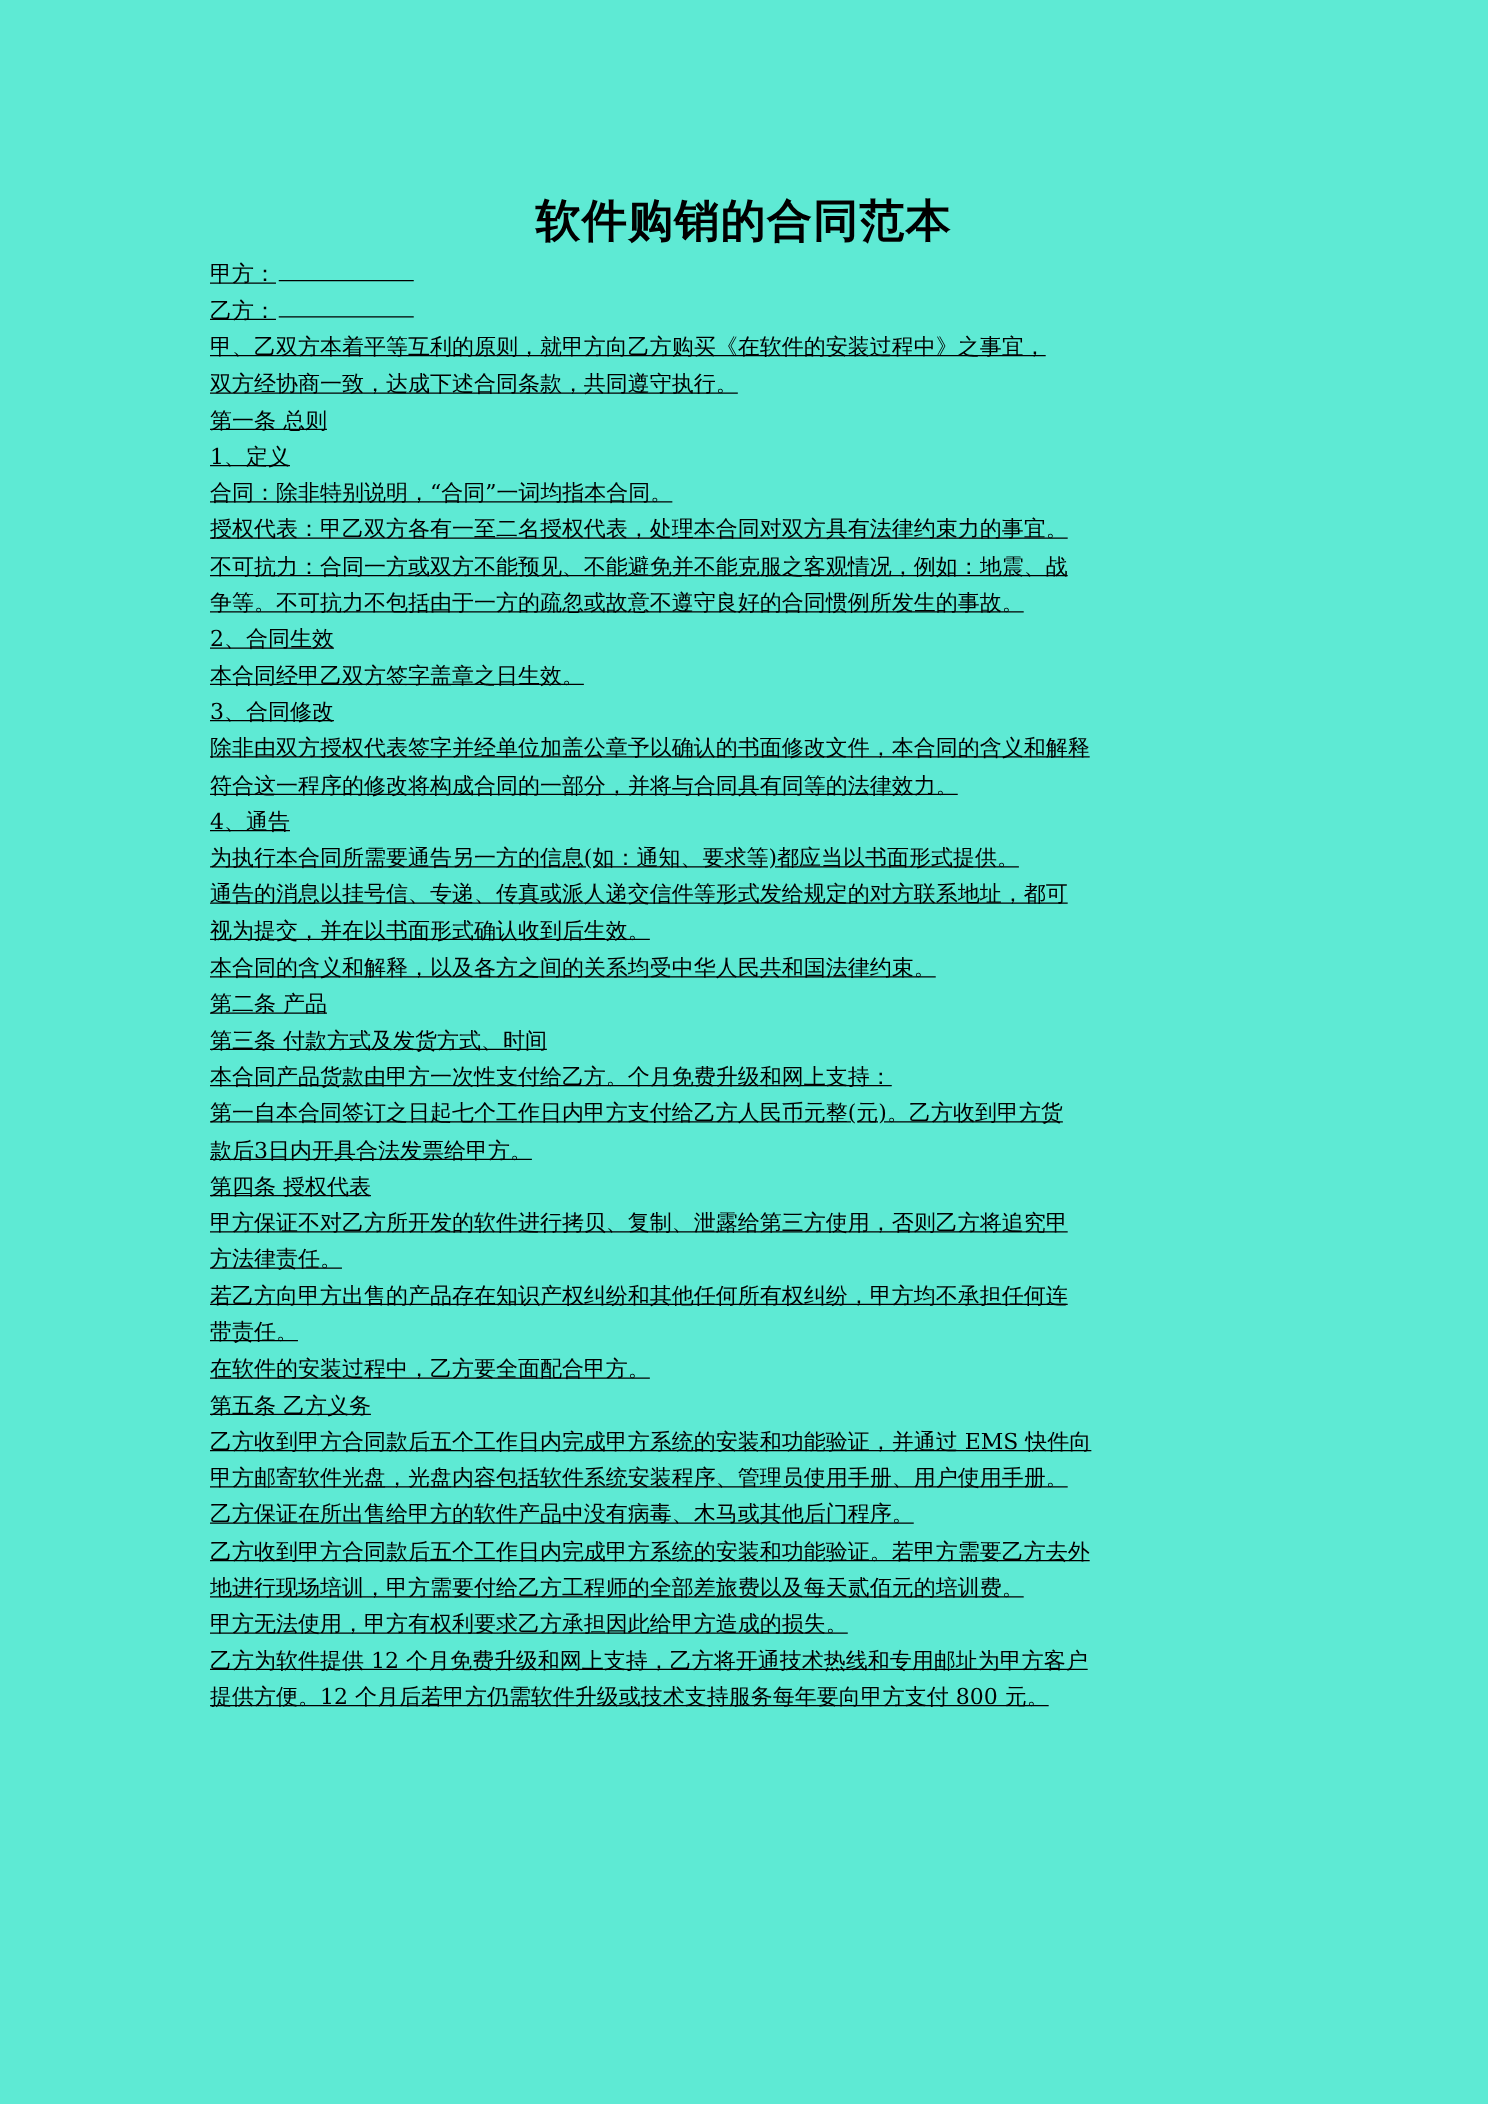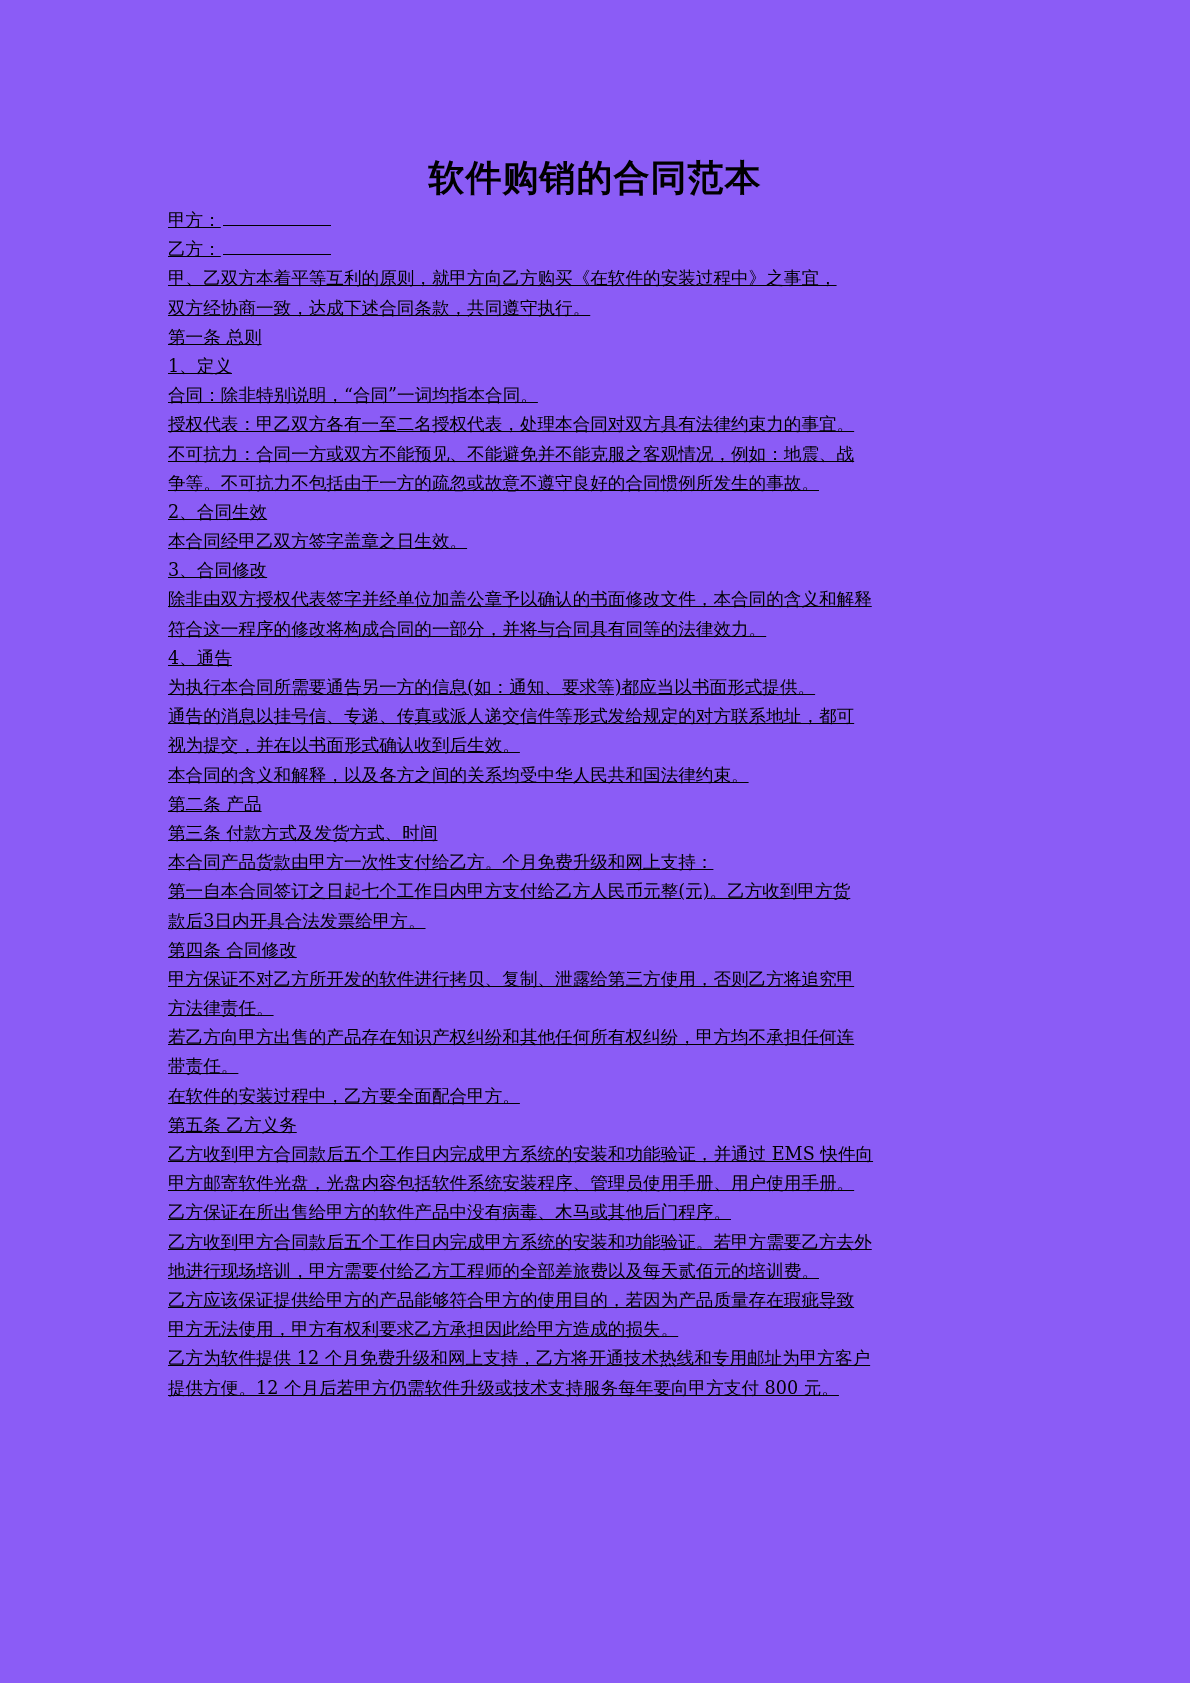--- a/index.html
+++ b/index.html
@@ -14,21 +14,21 @@
       overflow: hidden;
       font-family: "DejaVu Serif", "Liberation Serif", serif;
       color: #000000;
     }
     .page {
       position: absolute;
       left: 0;
       top: 0;
       width: 1190px;
       height: 1683px;
-      background: #8b5cf6;
+      background: #5eead4;
     }
     .title {
       position: absolute;
       left: 0;
       width: 1190px;
       top: 152px;
       text-align: center;
       font-family: "DejaVu Sans", "Liberation Sans", sans-serif;
       font-weight: bold;
       font-size: 36px;
@@ -90,30 +90,29 @@
     <div class="line">4、通告</div>
     <div class="line">为执行本合同所需要通告另一方的信息(如：通知、要求等)都应当以书面形式提供。</div>
     <div class="line">通告的消息以挂号信、专递、传真或派人递交信件等形式发给规定的对方联系地址，都可</div>
     <div class="line">视为提交，并在以书面形式确认收到后生效。</div>
     <div class="line">本合同的含义和解释，以及各方之间的关系均受中华人民共和国法律约束。</div>
     <div class="line">第二条 产品</div>
     <div class="line">第三条 付款方式及发货方式、时间</div>
     <div class="line">本合同产品货款由甲方一次性支付给乙方。个月免费升级和网上支持：</div>
     <div class="line">第一自本合同签订之日起七个工作日内甲方支付给乙方人民币元整(元)。乙方收到甲方货</div>
     <div class="line">款后3日内开具合法发票给甲方。</div>
-    <div class="line">第四条 合同修改</div>
+    <div class="line">第四条 授权代表</div>
     <div class="line">甲方保证不对乙方所开发的软件进行拷贝、复制、泄露给第三方使用，否则乙方将追究甲</div>
     <div class="line">方法律责任。</div>
     <div class="line">若乙方向甲方出售的产品存在知识产权纠纷和其他任何所有权纠纷，甲方均不承担任何连</div>
     <div class="line">带责任。</div>
     <div class="line">在软件的安装过程中，乙方要全面配合甲方。</div>
     <div class="line">第五条 乙方义务</div>
     <div class="line">乙方收到甲方合同款后五个工作日内完成甲方系统的安装和功能验证，并通过 EMS 快件向</div>
     <div class="line">甲方邮寄软件光盘，光盘内容包括软件系统安装程序、管理员使用手册、用户使用手册。</div>
     <div class="line">乙方保证在所出售给甲方的软件产品中没有病毒、木马或其他后门程序。</div>
     <div class="line">乙方收到甲方合同款后五个工作日内完成甲方系统的安装和功能验证。若甲方需要乙方去外</div>
     <div class="line">地进行现场培训，甲方需要付给乙方工程师的全部差旅费以及每天贰佰元的培训费。</div>
-    <div class="line">乙方应该保证提供给甲方的产品能够符合甲方的使用目的，若因为产品质量存在瑕疵导致</div>
     <div class="line">甲方无法使用，甲方有权利要求乙方承担因此给甲方造成的损失。</div>
     <div class="line">乙方为软件提供 12 个月免费升级和网上支持，乙方将开通技术热线和专用邮址为甲方客户</div>
     <div class="line">提供方便。12 个月后若甲方仍需软件升级或技术支持服务每年要向甲方支付 800 元。</div>
   </div>
 </div>
 
 </body></html>

